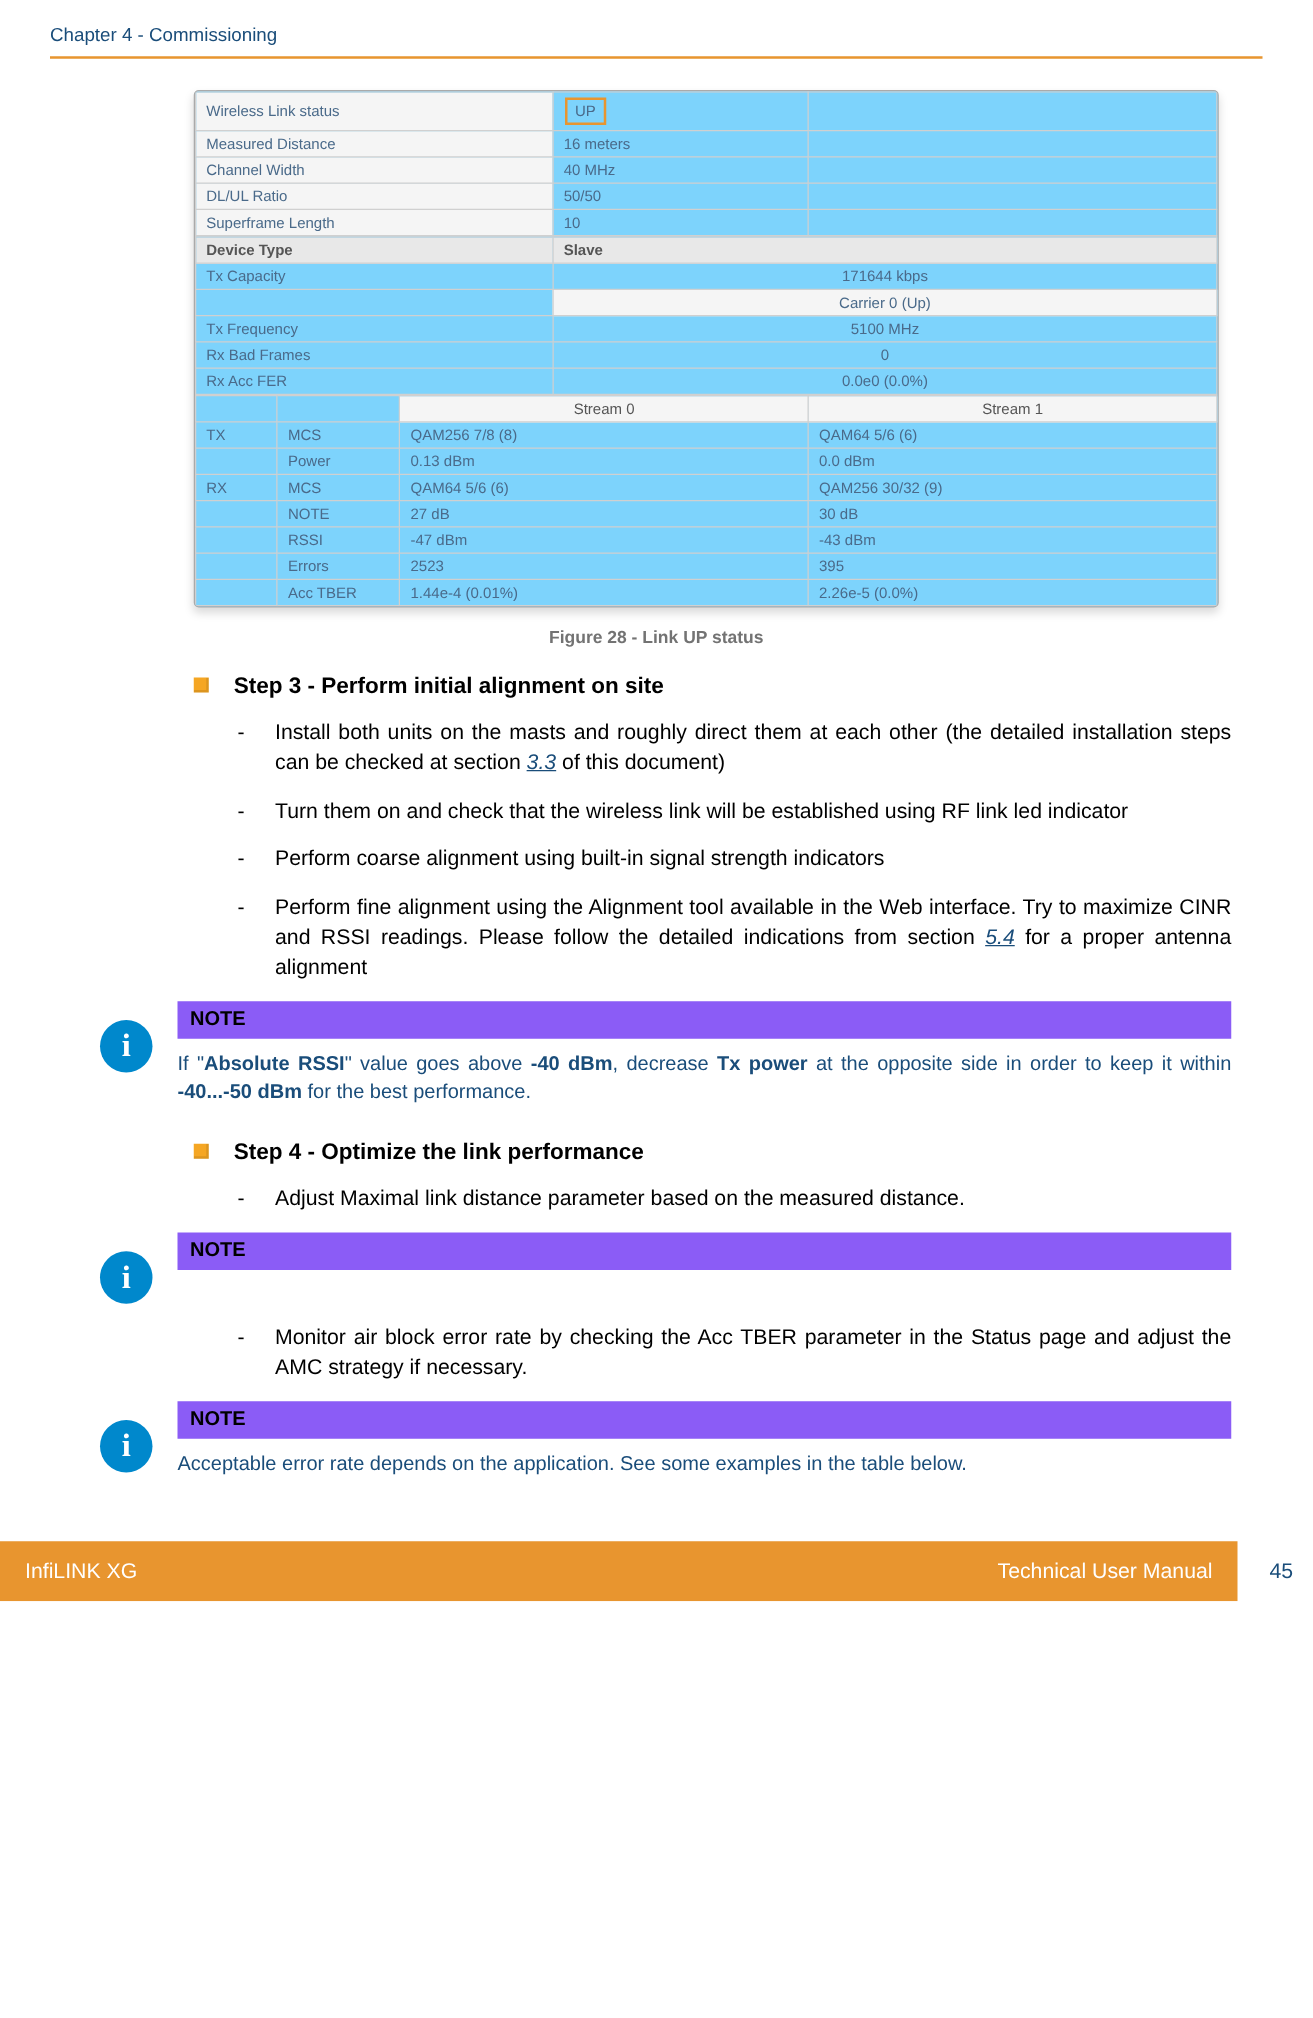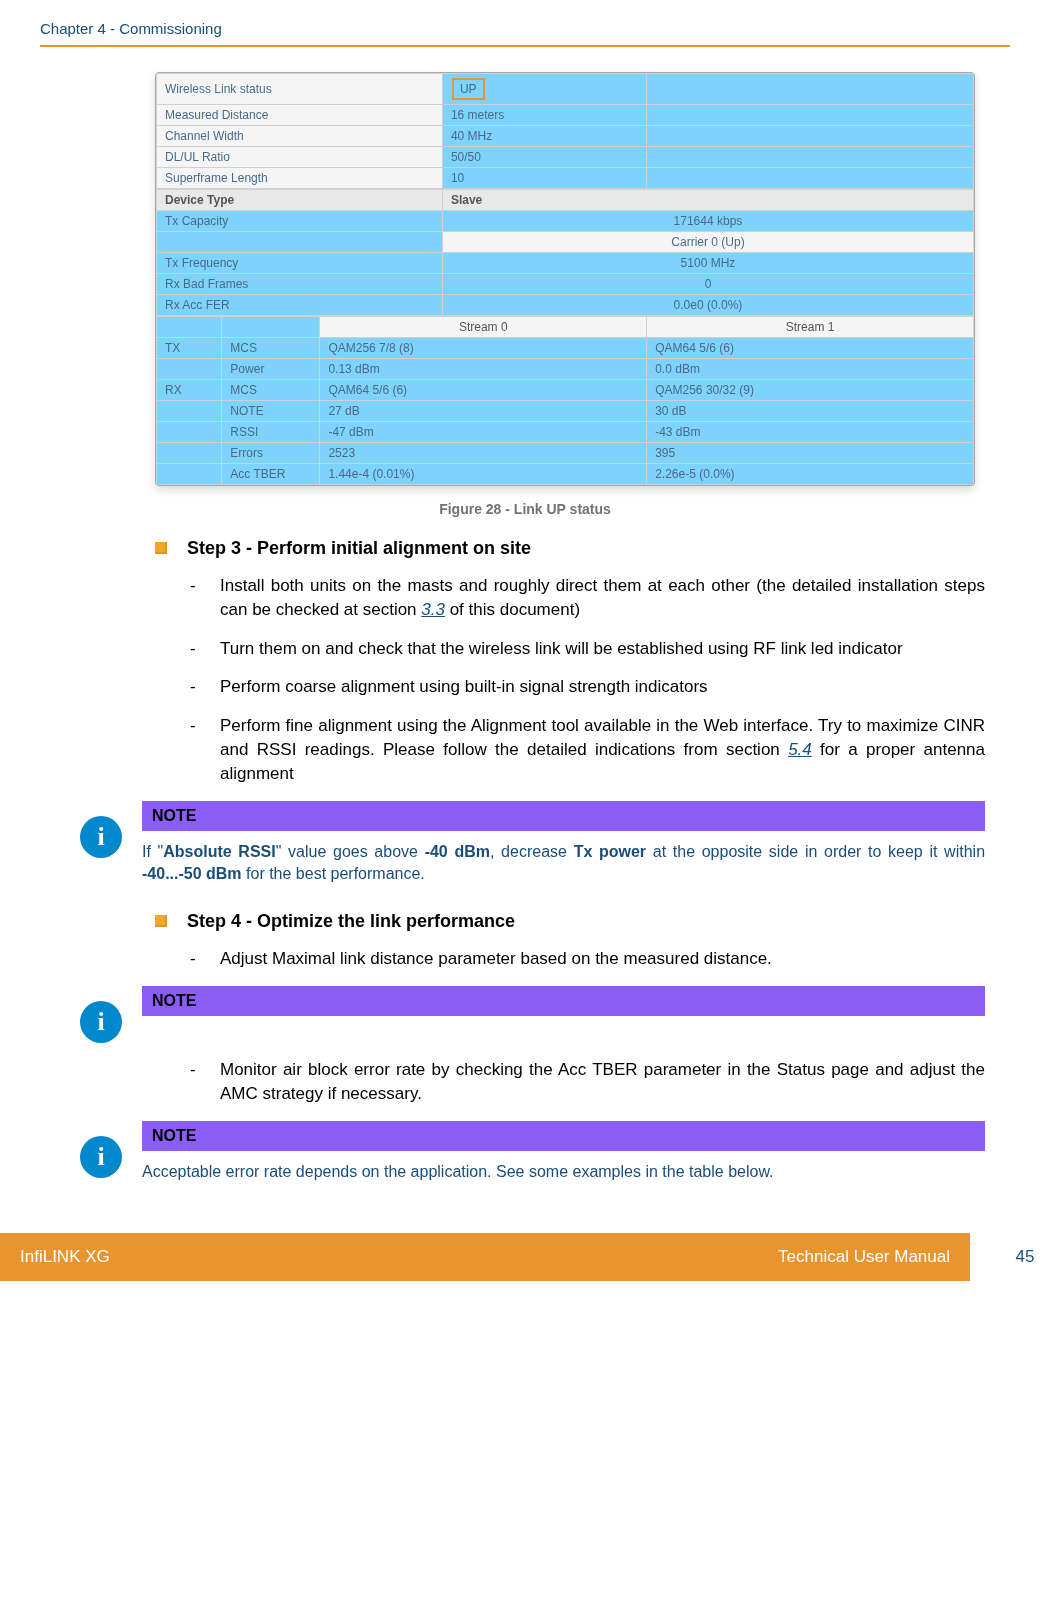--- a/index.html
+++ b/index.html
@@ -25,21 +25,21 @@
 .step-title { font-size: 18px; font-weight: bold; text-align: center; }
 .sub-list { margin-left: 35px; }
 .sub-item { display: flex; margin-bottom: 15px; text-align: justify; font-size: 17px; line-height: 1.4; }
 .sub-dash { width: 30px; flex-shrink: 0; }
 .link-ref { color: #1a4d7a; text-decoration: underline; font-style: italic; }
 .note-container { display: flex; align-items: flex-start; margin: 10px 0 15px 0; }
 .info-icon { width: 42px; height: 42px; border-radius: 50%; background: #0088cc; color: #fff; display: flex; align-items: center; justify-content: center; font-size: 26px; font-weight: bold; font-family: Georgia, serif; margin-right: 20px; margin-left: 40px; margin-top: 15px; flex-shrink: 0; }
 .note-body { flex: 1; margin-right: 25px; }
 .note-header { background: #8b5cf6; padding: 6px 10px; font-weight: bold; font-size: 16px; }
 .note-text { color: #1a4d7a; font-size: 16px; padding: 10px 0; line-height: 1.4; text-align: justify; }
-.footer-bar { display: flex; margin-top: 40px; gap: 20px; }
+.footer-bar { display: flex; margin-top: 40px; }
 .footer-orange { background: #e8952f; color: #fff; padding: 14px 20px; flex: 1; display: flex; justify-content: space-between; font-size: 17px; }
 .footer-pagenum { color: #1a4d7a; font-size: 17px; padding: 14px 10px 14px 20px; width: 60px; text-align: center; }
 </style>
 </head>
 <body>
 
 <div class="page">
   <div class="chapter-header">Chapter 4 - Commissioning</div>
   <div class="orange-rule"></div>
 

